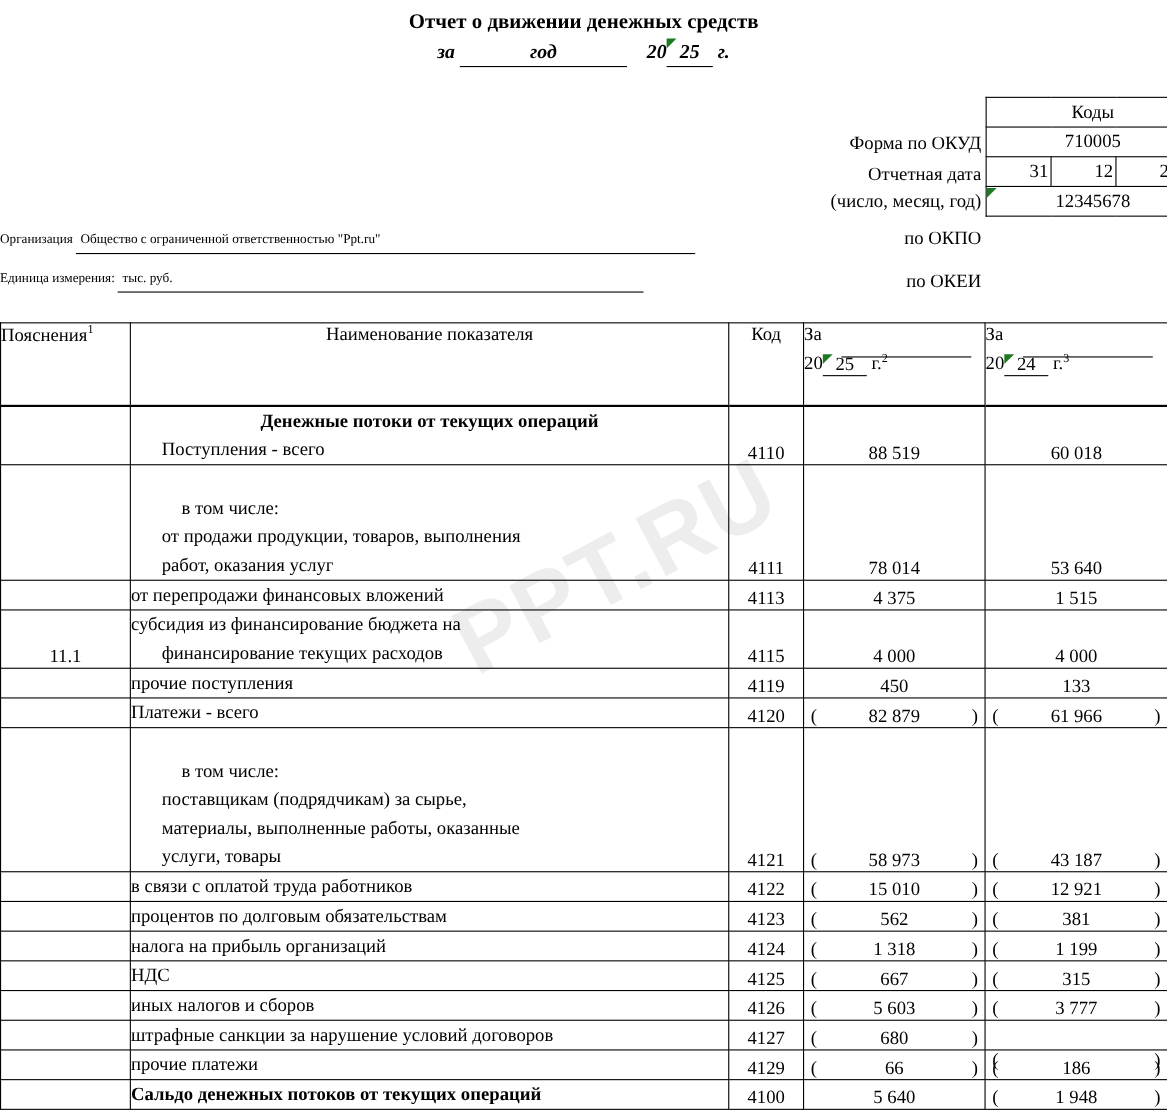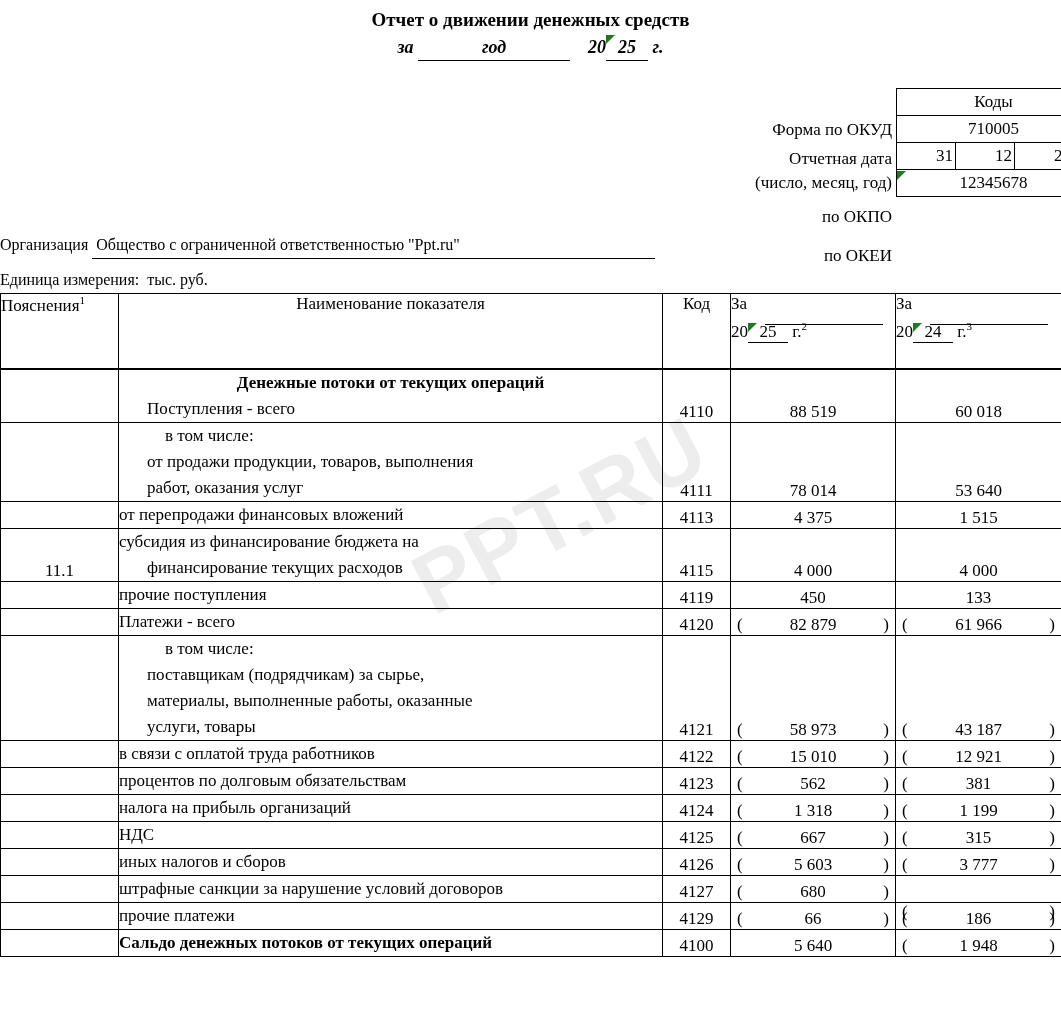--- a/index.html
+++ b/index.html
@@ -112,25 +112,24 @@
     white-space: nowrap;
   }
   #lbl-okud  { left: 520px; top: 119px; width: 372px; }
   #lbl-rdate { left: 520px; top: 147px; width: 372px; line-height: 24px; }
   #lbl-okpo  { left: 520px; top: 206px; width: 372px; }
   #lbl-okei  { left: 520px; top: 245px; width: 372px; }
 
   
   .org-row {
     position: absolute;
-    font-size: 16px;
+    font-size: 12px;
     line-height: 24px;
     z-index: 10;
     white-space: nowrap;
-    margin-top: 28px;
   }
   #org-row { left: 0px; top: 205px; }
   #unit-row { left: 0px; top: 240px; }
   .org-label { display: inline-block; vertical-align: baseline; }
   .org-value {
     display: inline-block;
     border-bottom: 1px solid #000;
     padding: 0 4px 1px 4px;
     vertical-align: baseline;
     text-align: left;
@@ -199,21 +198,21 @@
     width: 118px;
     border-bottom: 1px solid #000;
   }
   sup { font-size: 11px; vertical-align: super; }
 
   td.c-expl-cell { text-align: center; }
   td.name-cell { padding: 0 4px 0 6px; line-height: 26px; }
   td.code-cell { text-align: center; padding-bottom: 2px; }
   td.num-cell  { text-align: center; padding-bottom: 2px; position: relative; }
 
-  .indent1 { padding-left: 46px; }
+  .indent1 { padding-left: 46px; margin-top: 26px; }
   .indent2 { padding-left: 28px; }
   .bold { font-weight: bold; }
   .center-head { text-align: center; }
 
   .paren-wrap {
     display: block;
     position: relative;
     padding: 0 18px;
     text-align: center;
   }

